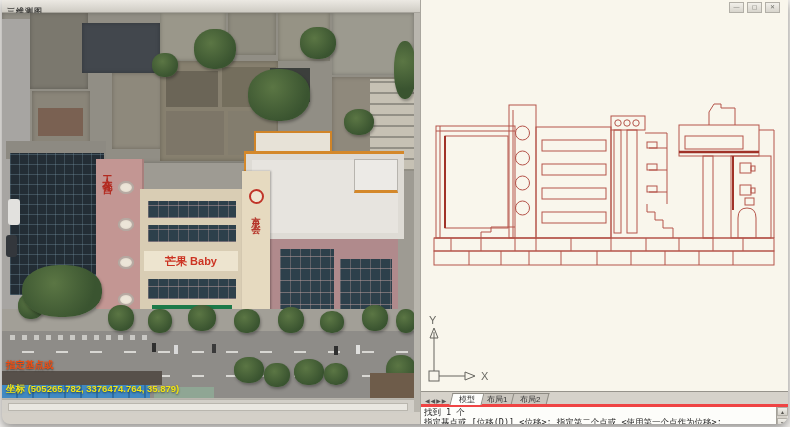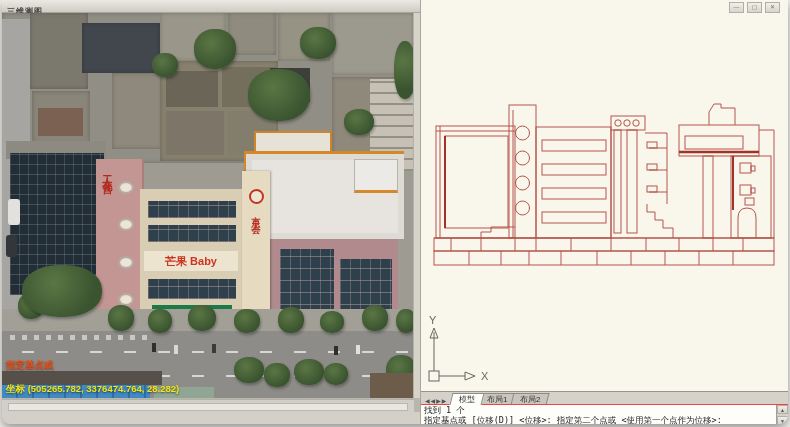--- a/index.html
+++ b/index.html
@@ -1,20 +1,20 @@
 <!DOCTYPE html>
 <html><head>
 <meta charset="utf-8">
 <style>
   html,body{margin:0;padding:0;background:#efedea;font-family:"Liberation Sans",sans-serif;}
   .stage{position:relative;width:790px;height:427px;overflow:hidden;background:#f1efec;}
   .appwin{position:absolute;left:2px;top:0;width:786px;height:424px;background:#d4d0c8;
           border-radius:0 0 10px 8px;box-shadow:0 4px 10px rgba(0,0,0,.38);overflow:hidden;}
   
-  .leftpane{position:absolute;left:0;top:0;width:418px;height:412px;background:#b9b6ae;}
+  .leftpane{position:absolute;left:0;top:0;width:418px;height:412px;background:#b9b6ae;padding-left:28px;}
   .titlebar{position:absolute;left:0;top:0;width:100%;height:12px;
             background:linear-gradient(#ece9e3,#cfccc4);border-bottom:1px solid #a8a59d;}
   .titlebar span{font-size:8px;font-weight:bold;color:#3c3c3a;line-height:12px;padding-left:5px;letter-spacing:1px;}
   .photo{position:absolute;left:0;top:13px;width:412px;height:385px;background:#9e9b93;overflow:hidden;}
   .photo div{position:absolute;}
   .vsb{position:absolute;right:0;top:13px;width:6px;height:385px;background:#d6d3cb;border-left:1px solid #b4b1a9;}
   .hsb{position:absolute;left:0;top:399px;width:412px;height:13px;background:#d2cfc8;border-top:1px solid #b4b1a9;}
   .hsb i{display:block;margin:3px 6px;height:6px;background:#e9e7e1;border:1px solid #b9b6ae;}
   .blk{box-shadow:inset 0 0 4px rgba(0,0,0,.25);}
   .tr{border-radius:46%;background:radial-gradient(circle at 40% 35%,#5b7644,#3a5430 70%);box-shadow:1px 2px 3px rgba(0,0,0,.3);}
@@ -36,21 +36,21 @@
   .winctl{position:absolute;top:2px;right:9px;z-index:5;display:flex;gap:3px;}
   .winctl b{display:block;width:13px;height:9px;font-size:6px;line-height:8px;text-align:center;
             color:#6e6e68;background:linear-gradient(#f2f0ea,#d8d5cd);border:1px solid #b2afa7;font-weight:normal;}
   .tabbar{position:absolute;left:0;top:391px;width:368px;height:13px;background:#d6d2ca;border-top:1px solid #96938b;
           display:flex;align-items:flex-end;font-size:8px;color:#333;}
   .tabnav{padding:0 4px 1px 4px;font-size:6px;color:#555;letter-spacing:1px;}
   .tab{padding:0 7px;height:11px;line-height:11px;border:1px solid #8e8b83;border-bottom:none;
        transform:skewX(-14deg);background:#cac6be;margin-right:-4px;}
   .tab span{display:inline-block;transform:skewX(14deg);font-size:8px;}
   .tab.active{background:#fdfdfb;position:relative;z-index:2;}
-  .cmd{position:absolute;left:0;top:404px;width:368px;height:20px;background:#fdfdfa;border-top:1px solid #ef4444;}
+  .cmd{position:absolute;left:0;top:404px;width:368px;height:20px;background:#fdfdfa;border-top:3px solid #ef4444;}
   .cmdtxt{position:absolute;left:3px;top:0;right:13px;font-family:"DejaVu Sans Mono",monospace;
           font-size:8.5px;line-height:10px;color:#1c1c1c;white-space:nowrap;overflow:hidden;}
   .cmdsb{position:absolute;right:0;top:0;width:12px;height:20px;background:#d6d2ca;border-left:1px solid #a3a098;}
   .cmdsb b{position:absolute;left:0;width:11px;height:9px;text-align:center;font-size:5px;line-height:9px;color:#55534e;
            background:linear-gradient(#f0eee8,#d3d0c8);border:1px solid #b2afa7;box-sizing:border-box;font-weight:normal;}
 </style>
 </head>
 <body>
 
 <div class="stage">
@@ -155,21 +155,21 @@
       <div class="tr" style="left:384px;top:342px;width:30px;height:30px"></div>
       <div class="tr" style="left:58px;top:366px;width:24px;height:22px"></div>
       <div class="tr" style="left:92px;top:370px;width:26px;height:24px"></div>
 
       <div style="left:0;top:358px;width:160px;height:14px;background:#57504a"></div>
       <div class="awn" style="left:0;top:372px;width:148px;height:16px"></div>
       <div style="left:152px;top:374px;width:60px;height:12px;background:#8fa694"></div>
       <div style="left:368px;top:360px;width:44px;height:28px;background:#6e5c4a"></div>
 
       <div class="overlay" style="top:346px;color:#ee4d12">指定基点或</div>
-      <div class="overlay" style="top:370px;color:#f2e313">坐标 (505265.782, 3376474.764, 28.282)</div>
+      <div class="overlay" style="top:370px;color:#f2e313">坐标 (505265.782, 3376474.764, 35.879)</div>
     </div>
 
     <div class="vsb"></div>
     <div class="hsb">
           <i></i>
         </div>
   </div>
 
   <div class="rightpane">
     <div class="winctl">

